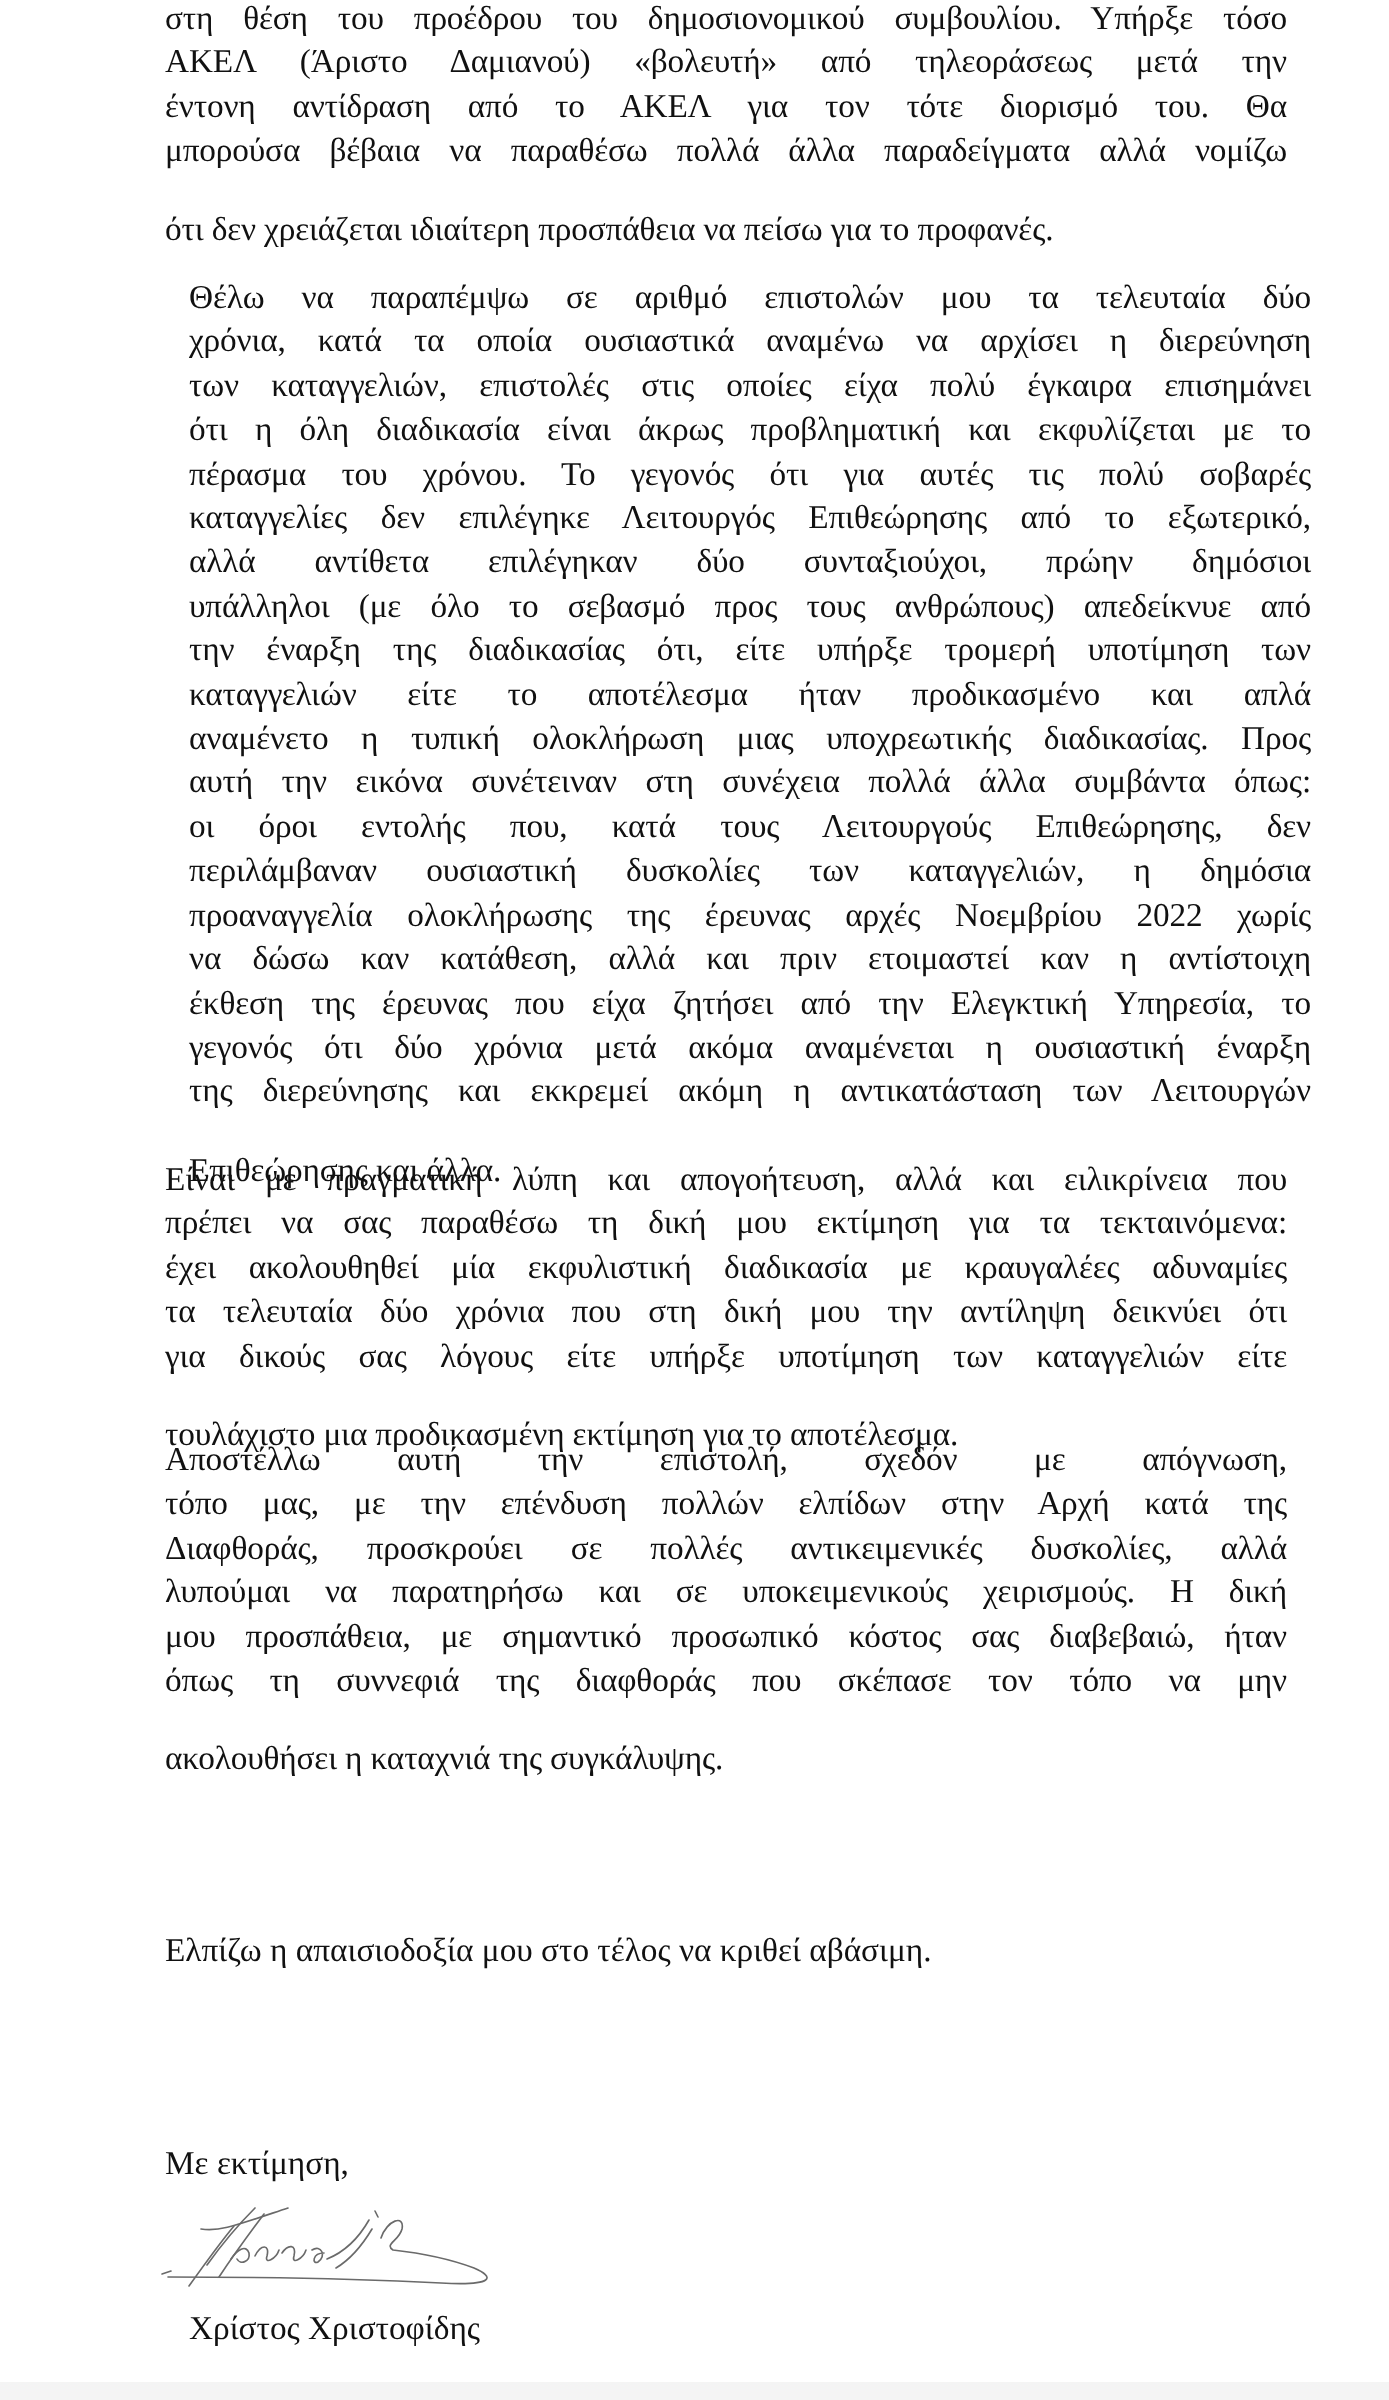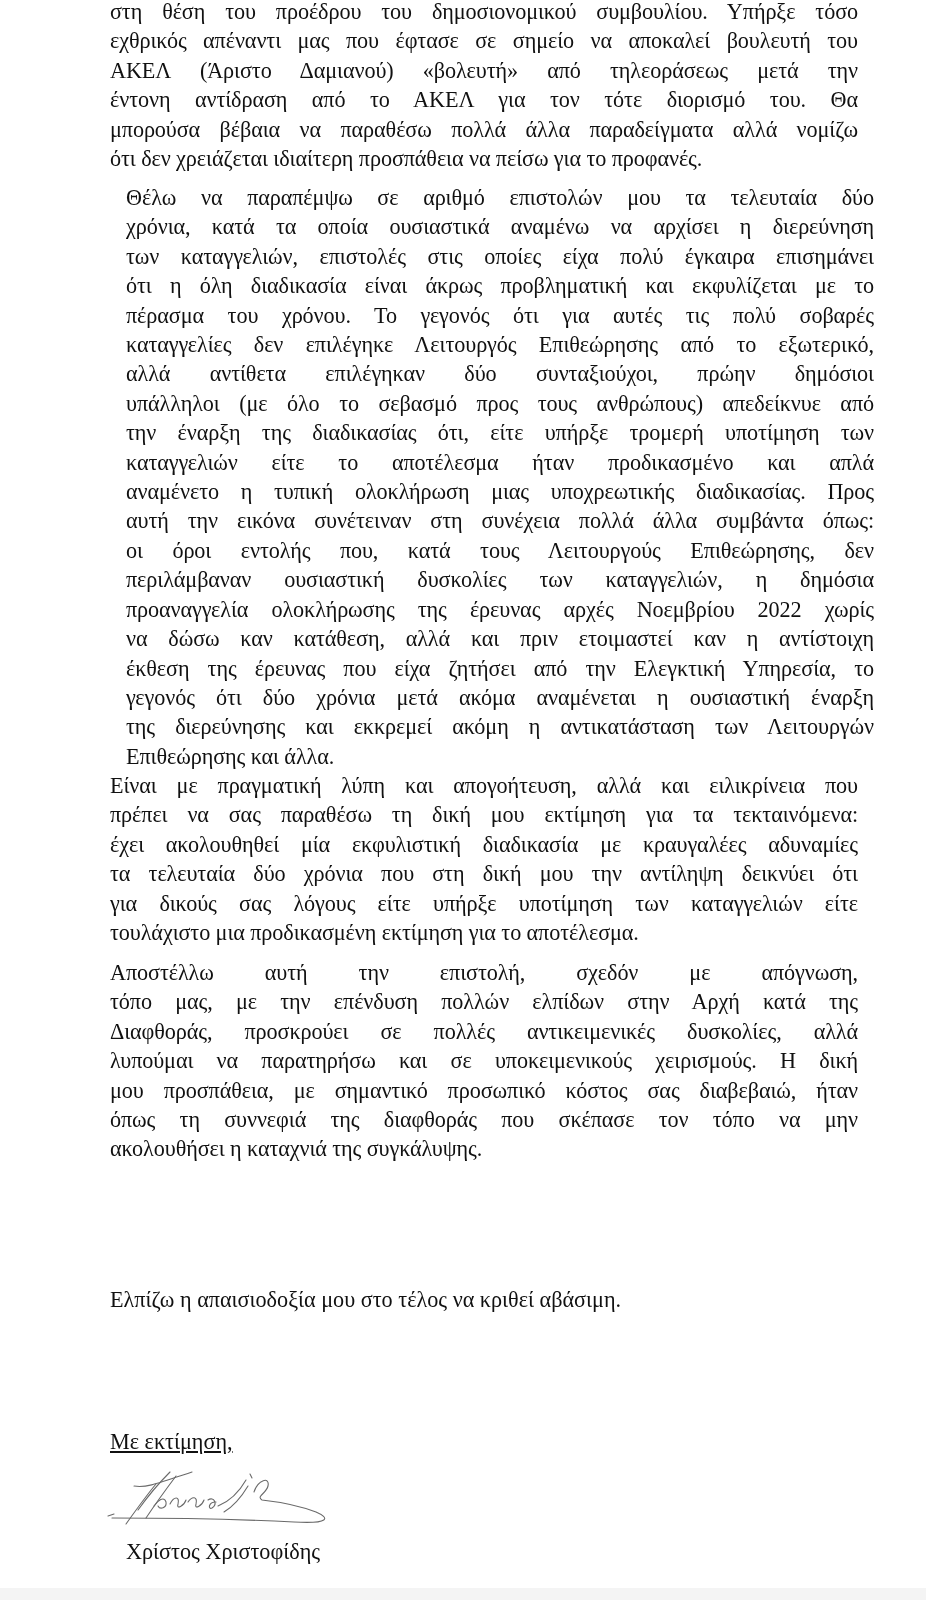--- a/index.html
+++ b/index.html
@@ -30,27 +30,28 @@
     word-spacing: 0px;
   }
   .para .ln {
     display: block;
     text-align: justify;
     text-align-last: justify;
     white-space: nowrap;
   }
   .para .ln.last {
     text-align-last: left;
+    margin-top: 23px;
   }
   #p1 { position: absolute; top: -3px; left: 0; width: 748px; }
   #p2 { position: absolute; top: 183px; left: 16px; width: 748px; }
   #p3 { position: absolute; top: 771px; left: 0; width: 748px; }
   #p4 { position: absolute; top: 958px; left: 0; width: 748px; }
   #closing { position: absolute; top: 1262px; left: 0; width: 748px; margin-top: 23px; }
-  #salutation { position: absolute; top: 1427px; left: 0; text-decoration: underline; }
+  #salutation { position: absolute; top: 1427px; left: 0; }
   #signature { position: absolute; left: -6px; top: 1466px; width: 232px; height: 62px; }
   #signer { position: absolute; top: 1537px; left: 16px; }
   .single {
     font-size: 22.2px;
     line-height: 29.4px;
     margin: 0;
     white-space: nowrap;
   }
   .bottom-strip {
     position: absolute;
@@ -61,21 +62,20 @@
     background: #f4f4f4;
   }
 </style>
 </head>
 <body>
 
 <div class="page">
 
   <div id="p1" class="para">
     <span class="ln">στη θέση του προέδρου του δημοσιονομικού συμβουλίου. Υπήρξε τόσο</span>
-    <span class="ln">εχθρικός απέναντι μας που έφτασε σε σημείο να αποκαλεί βουλευτή του</span>
     <span class="ln">ΑΚΕΛ (Άριστο Δαμιανού) «βολευτή» από τηλεοράσεως μετά την</span>
     <span class="ln">έντονη αντίδραση από το ΑΚΕΛ για τον τότε διορισμό του. Θα</span>
     <span class="ln">μπορούσα βέβαια να παραθέσω πολλά άλλα παραδείγματα αλλά νομίζω</span>
     <span class="ln last">ότι δεν χρειάζεται ιδιαίτερη προσπάθεια να πείσω για το προφανές.</span>
   </div>
 
   <div id="p2" class="para">
     <span class="ln">Θέλω να παραπέμψω σε αριθμό επιστολών μου τα τελευταία δύο</span>
     <span class="ln">χρόνια, κατά τα οποία ουσιαστικά αναμένω να αρχίσει η διερεύνηση</span>
     <span class="ln">των καταγγελιών, επιστολές στις οποίες είχα πολύ έγκαιρα επισημάνει</span>

